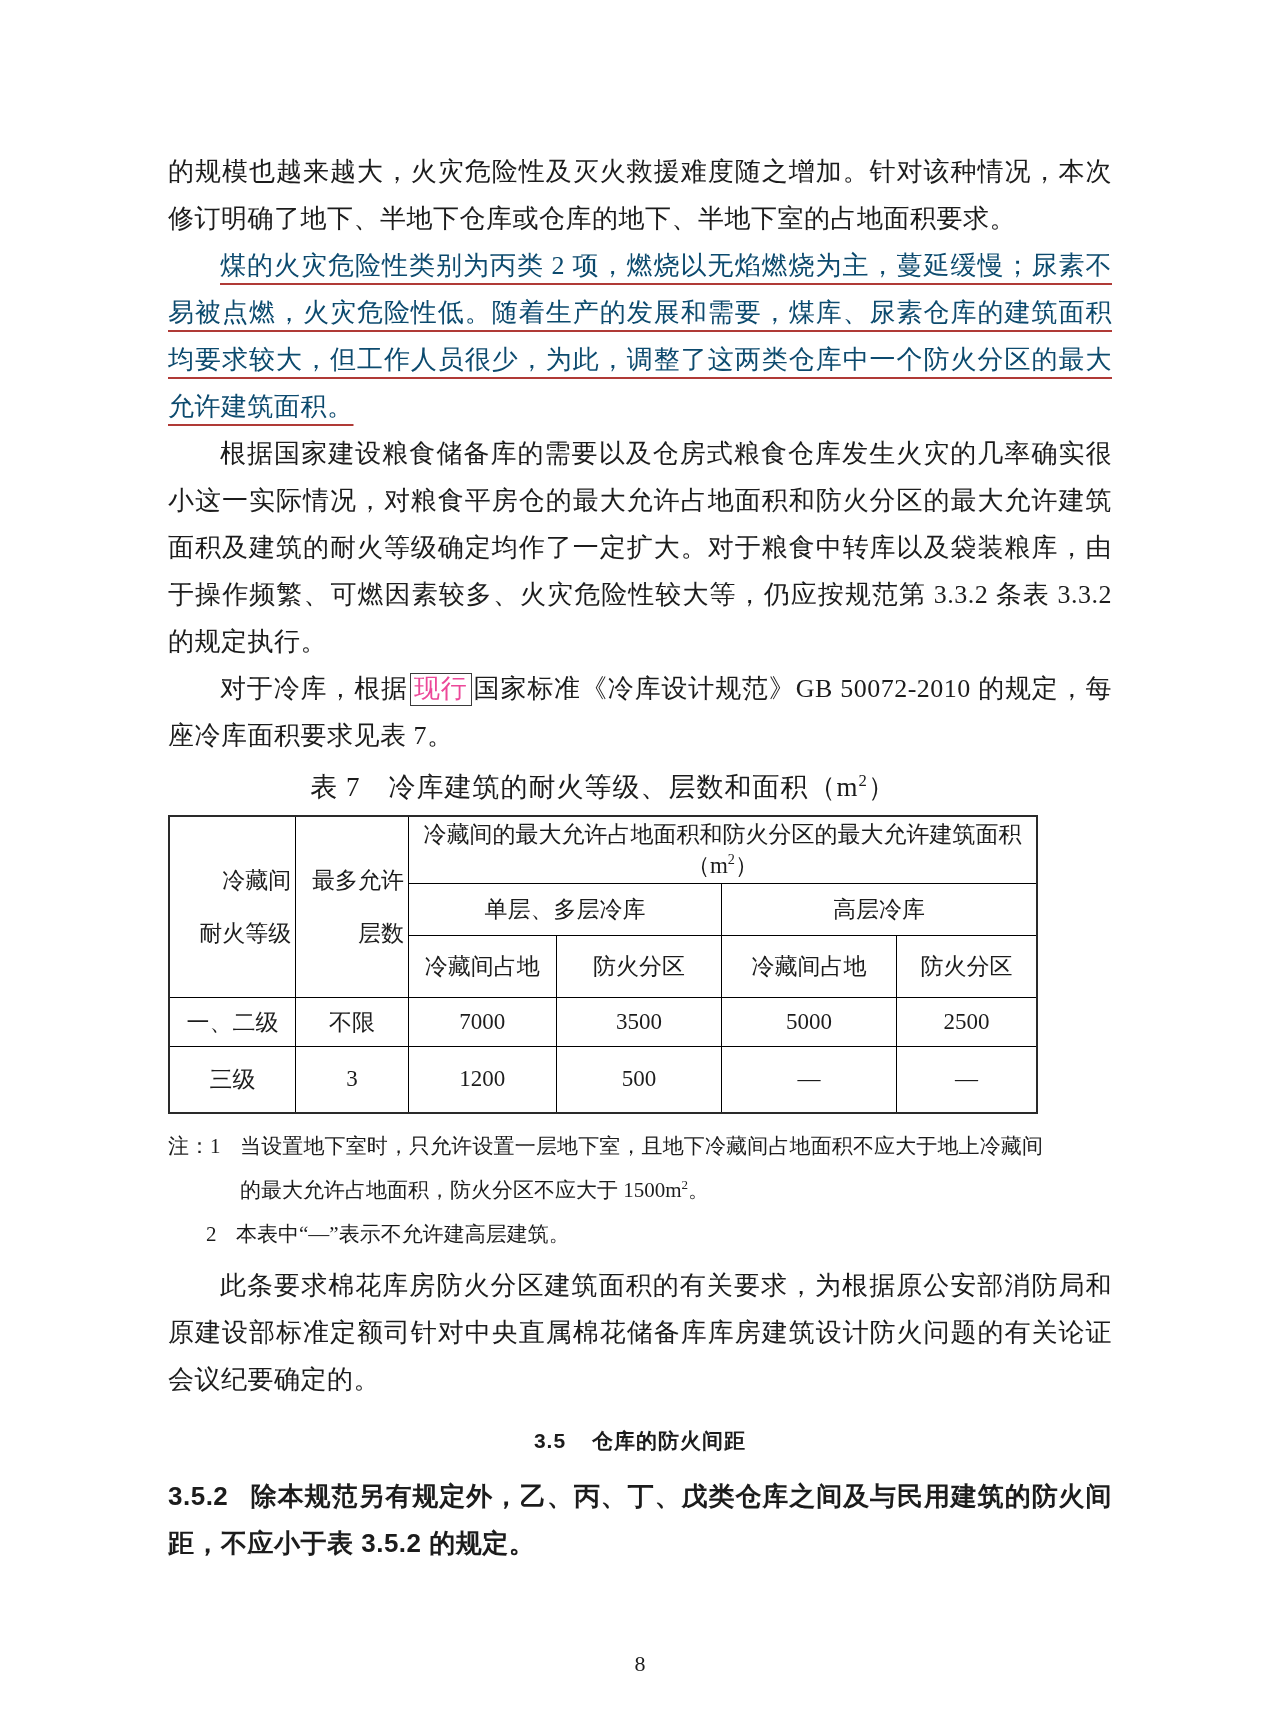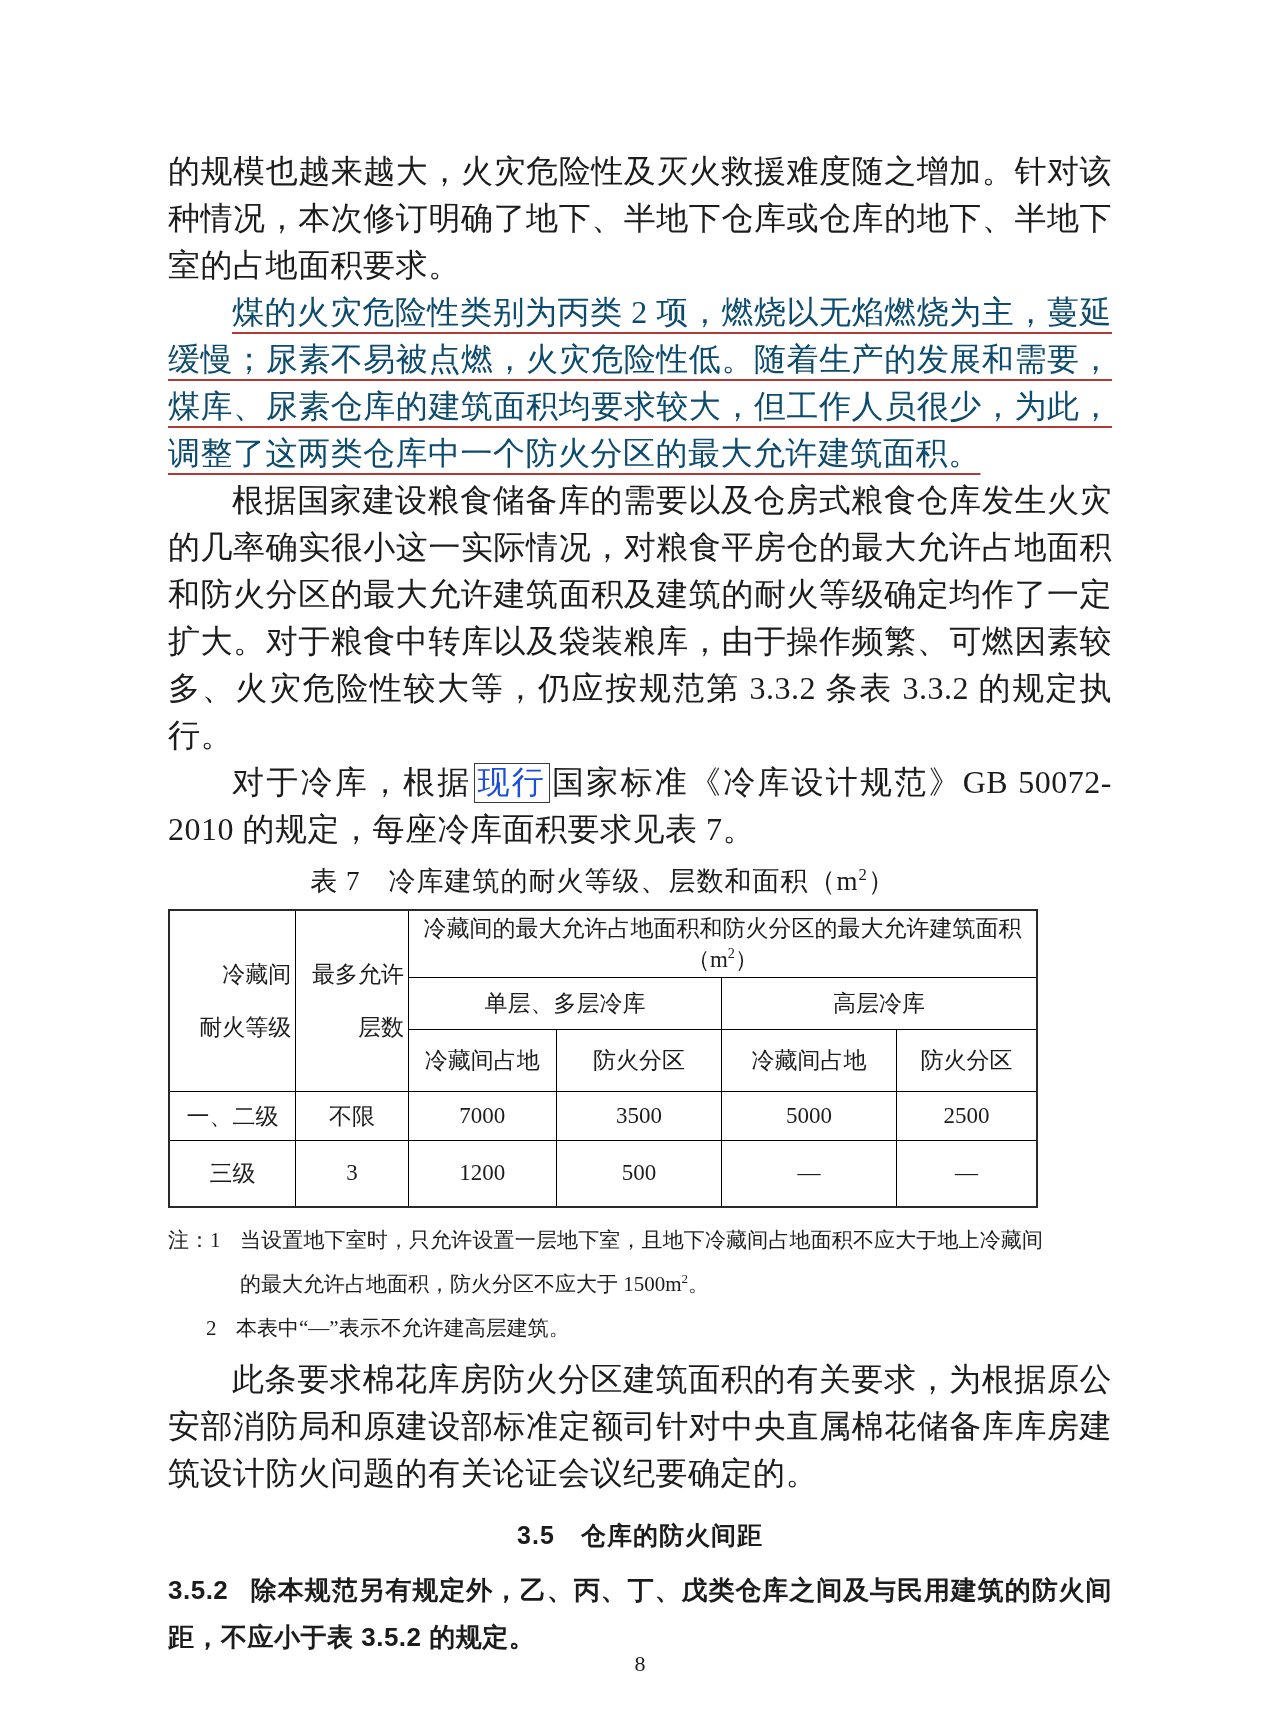--- a/index.html
+++ b/index.html
@@ -4,33 +4,33 @@
 <style>
   * { margin:0; padding:0; box-sizing:border-box; }
   html,body { background:#ffffff; }
   body {
     width:1280px; height:1713px; position:relative;
     font-family:"Liberation Serif","DejaVu Serif",serif;
     color:#1c1c1c;
   }
   .content { position:absolute; top:148px; left:168px; width:944px; }
   p.body {
-    font-size:32px; line-height:47px; text-align:justify;
+    font-size:26px; line-height:47px; text-align:justify;
     letter-spacing:0.5px;
   }
   .indent { text-indent:2em; }
   .red-ul {
     color:#0c4a6e;
     text-decoration:underline;
     text-decoration-color:#b03a36;
     text-decoration-thickness:1.5px;
     text-underline-offset:9px;
   }
   .boxed-red {
-    color:#1d4ed8;
+    color:#ec4899;
     border:1.5px solid #3a3a3a;
     padding:0 3px 2px 3px;
     margin:0 2px;
   }
   .table-block { width:870px; margin-top:10px; }
   .table-title {
     font-size:27px; text-align:center; line-height:36px;
     margin-bottom:10px; letter-spacing:1px;
   }
   .table-title sup, .fire-table sup, .notes sup {
@@ -46,21 +46,21 @@
   }
   .two-line { display:flex; flex-direction:column; justify-content:center; gap:22px;align-items:flex-end; }
   .notes { width:875px; font-size:21px; line-height:44px; margin-top:10px; color:#1c1c1c; }
   .note-row { display:flex; align-items:flex-start; }
   .note-label { flex:0 0 38px; }
   .note-gap { flex:0 0 38px; }
   .note-num { flex:0 0 30px; }
   .note-text { flex:1 1 auto; text-align:justify; }
   .section-heading {
     font-family:"Liberation Sans","DejaVu Sans",sans-serif;
-    font-size:25px; font-weight:bold; text-align:center;
+    font-size:21px; font-weight:bold; text-align:center;
     line-height:44px; margin:16px 0 10px 0; letter-spacing:1px;
   }
   .section-heading .h-num { margin-right:26px; }
   p.clause {
     font-family:"Liberation Sans","DejaVu Sans",sans-serif;
     font-size:26px; font-weight:bold; line-height:47px;
     text-align:justify; letter-spacing:0.5px;
   }
   p.clause .c-num { margin-right:22px; }
   .footer {

